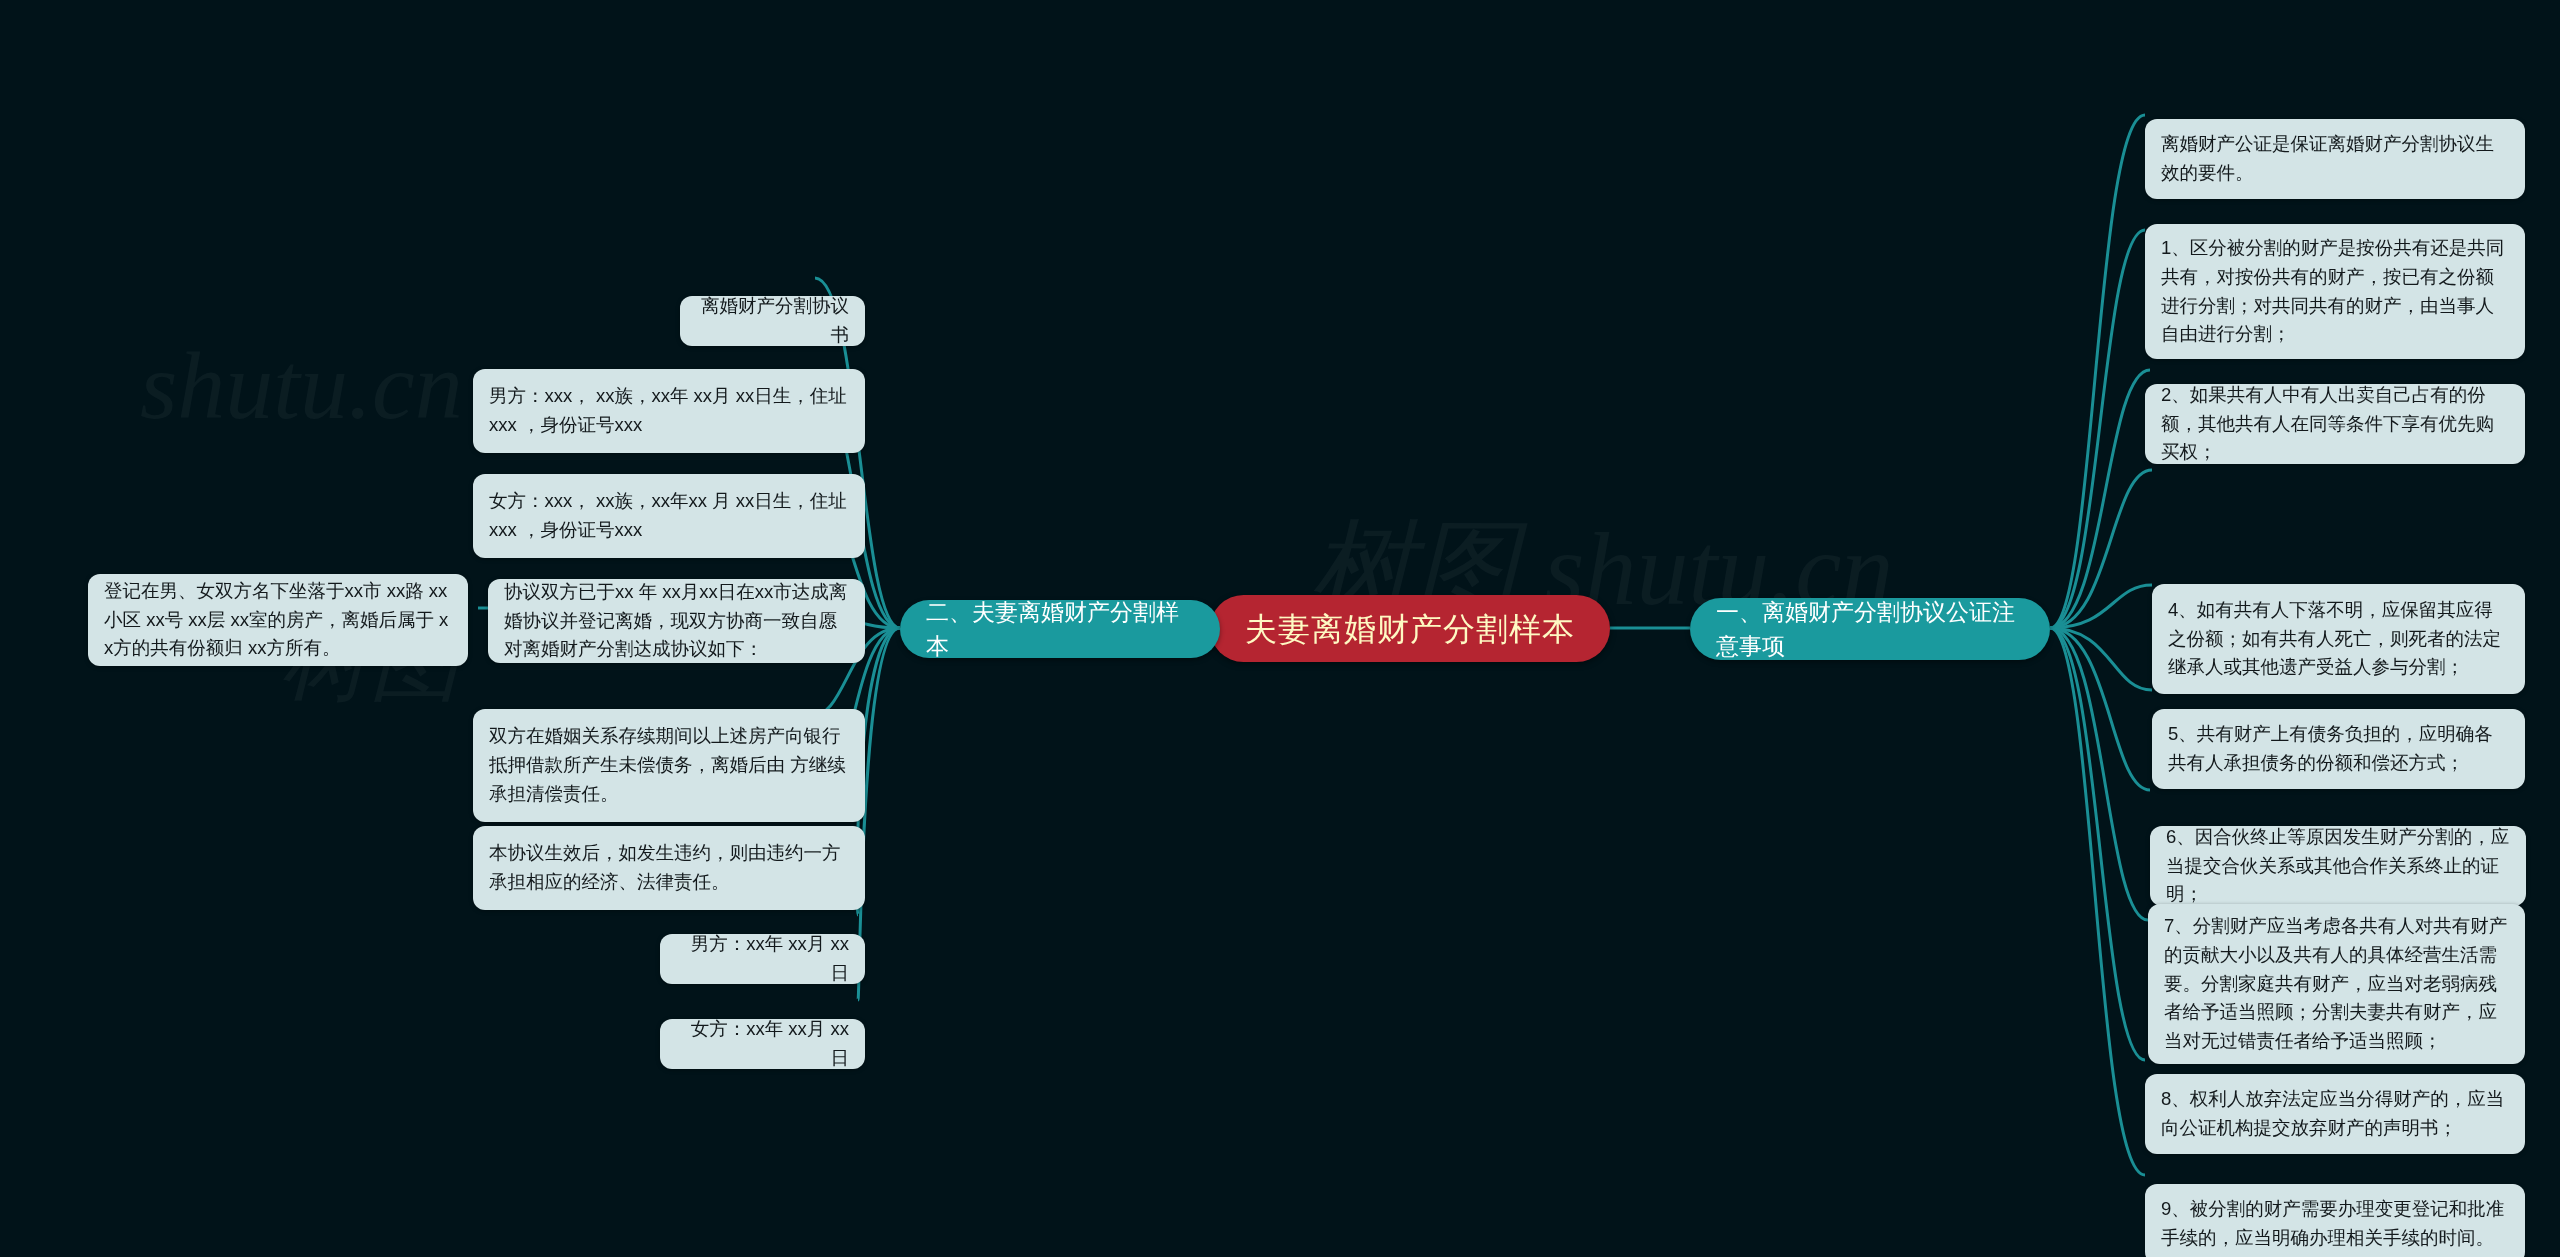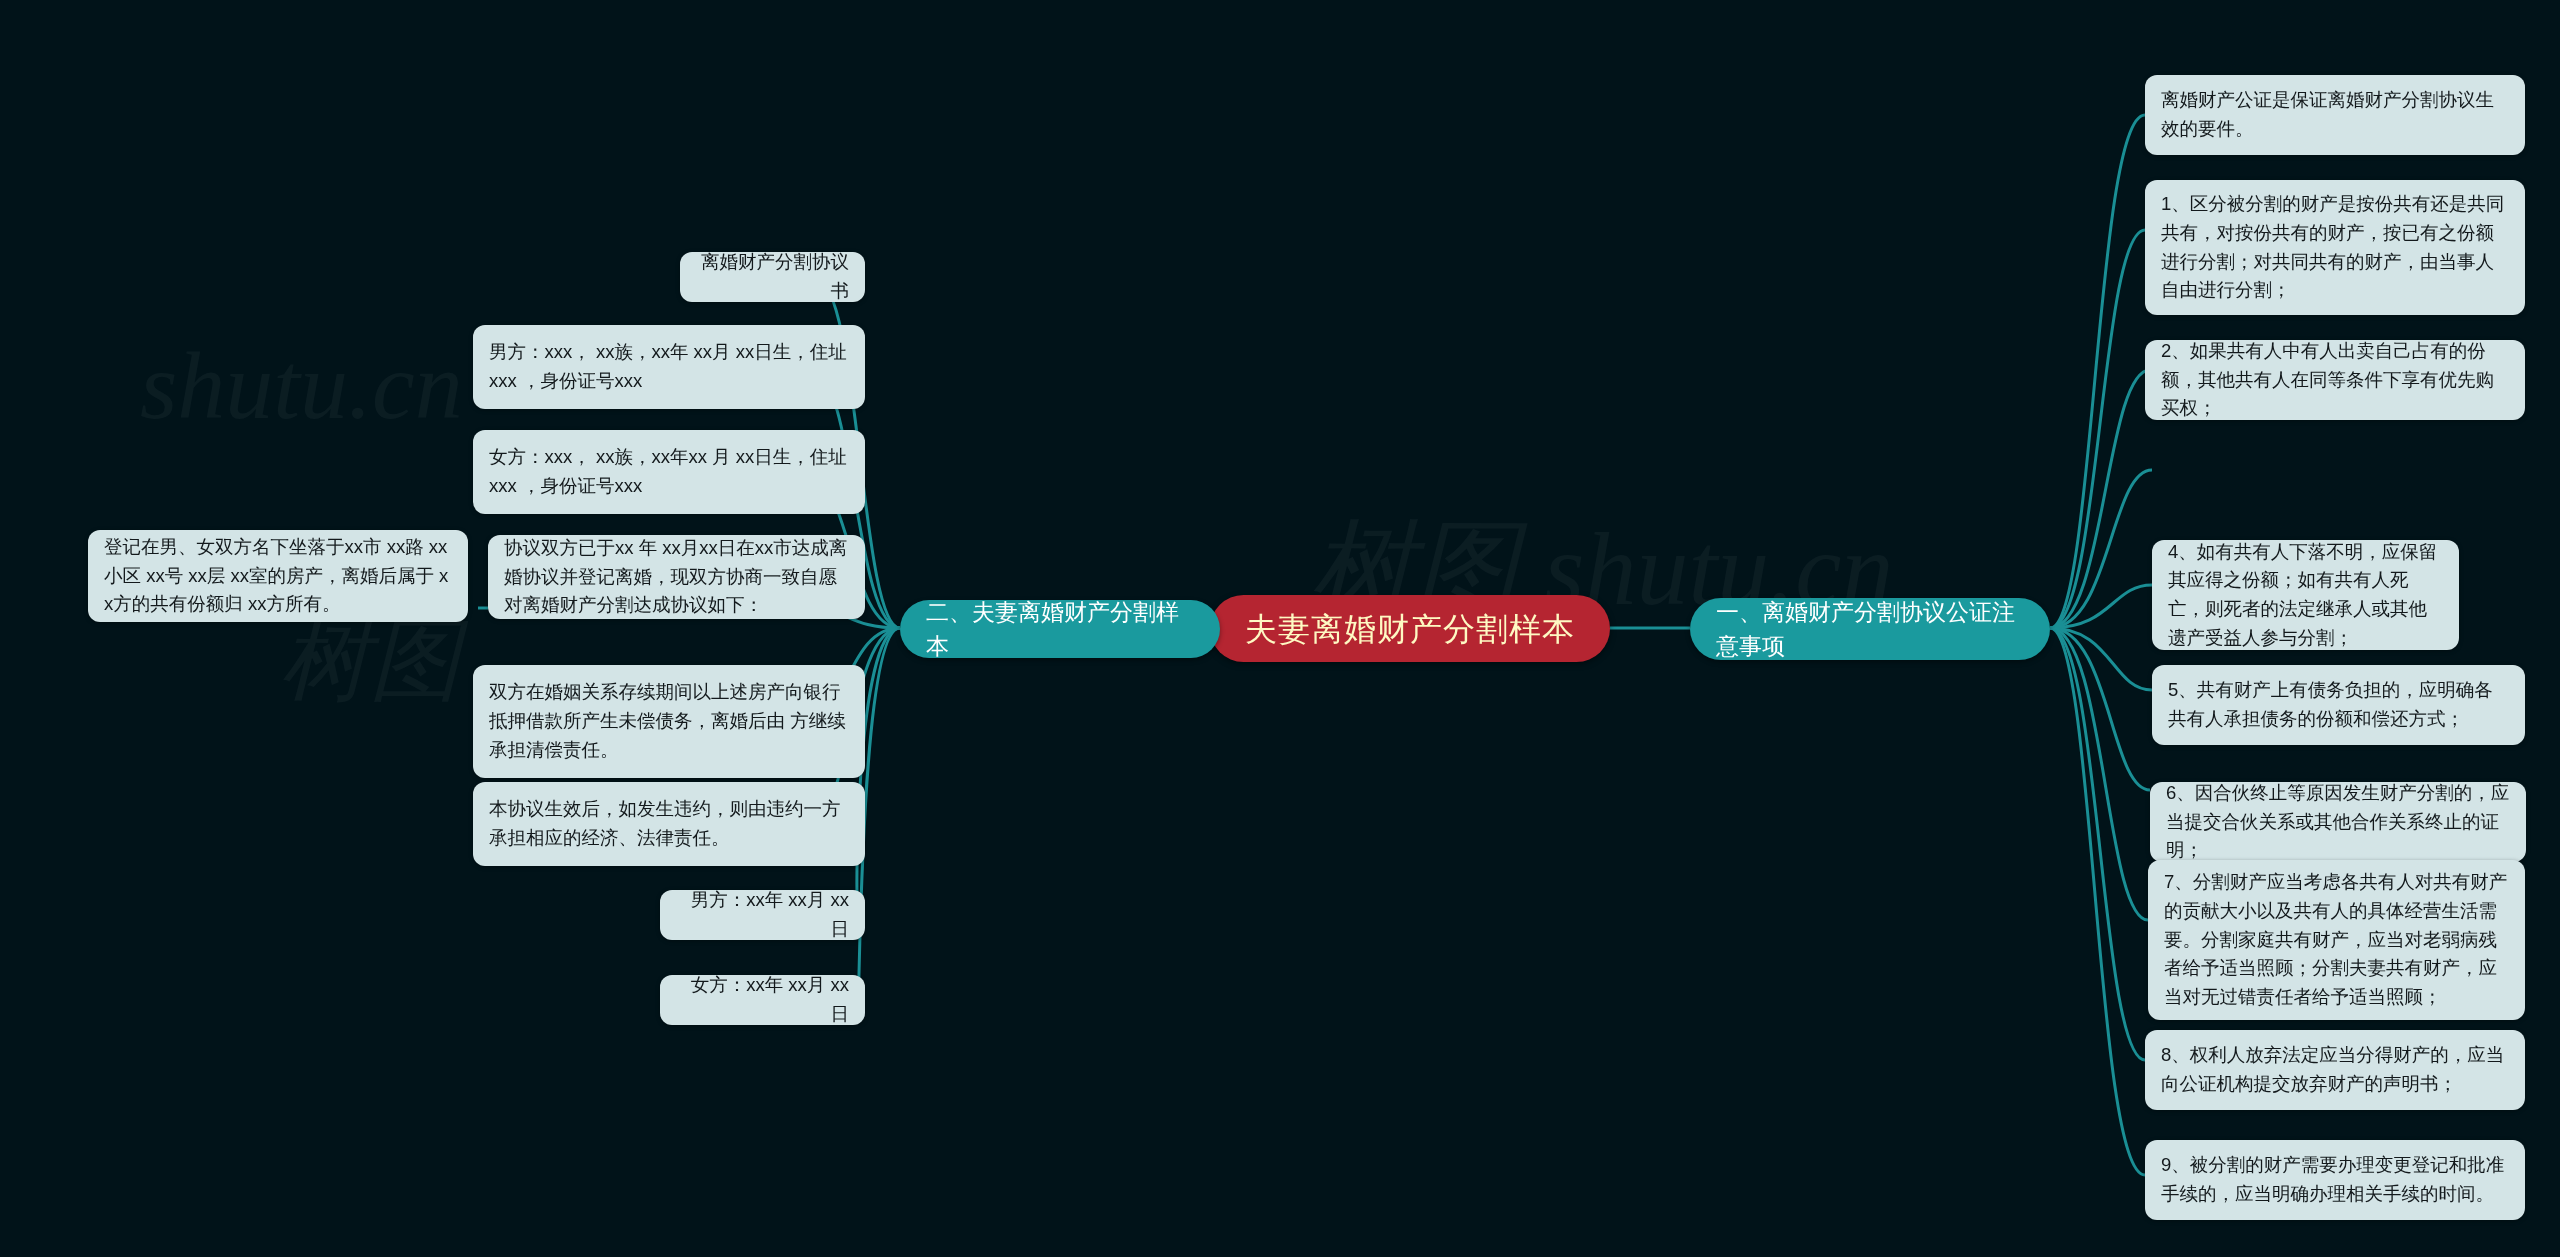--- a/index.html
+++ b/index.html
@@ -54,20 +54,21 @@
   .branch.right { justify-content: flex-start; text-align: left; }
   
   .leaf {
     background: #d3e4e6;
     color: #13191c;
     font-size: 18.5px;
     padding: 11px 16px;
     border-radius: 12px;
     box-shadow: 0 1px 4px rgba(0,0,0,.35);
     line-height: 1.55;
+    margin-top: 44px;
   }
   .leaf.r-align { justify-content: flex-end; text-align: right; }
   
   .wm {
     position: absolute;
     color: rgba(255,255,255,0.045);
     font-family: "Liberation Serif", "DejaVu Serif", serif;
     font-style: italic;
     pointer-events: none;
     user-select: none;
@@ -114,21 +115,21 @@
     </g>
   </svg>
 
   <div class="node root" style="left:1210px; top:595px; width:400px; height:67px;">夫妻离婚财产分割样本</div>
 
   <div class="node branch right" style="left:1690px; top:598px; width:360px; height:62px;">一、离婚财产分割协议公证注意事项</div>
 
   <div class="node leaf" style="left:2145px; top:75px; width:380px; height:80px;">离婚财产公证是保证离婚财产分割协议生效的要件。</div>
   <div class="node leaf" style="left:2145px; top:180px; width:380px; height:135px;">1、区分被分割的财产是按份共有还是共同共有，对按份共有的财产，按已有之份额进行分割；对共同共有的财产，由当事人自由进行分割；</div>
   <div class="node leaf" style="left:2145px; top:340px; width:380px; height:80px;">2、如果共有人中有人出卖自己占有的份额，其他共有人在同等条件下享有优先购买权；</div>
-  <div class="node leaf" style="left:2152px; top:540px; width:307px; height:110px;">4、如有共有人下落不明，应保留其应得之份额；如有共有人死亡，则死者的法定继承人或其他遗产受益人参与分割；</div>
+  <div class="node leaf" style="left:2152px; top:540px; width:373px; height:110px;">4、如有共有人下落不明，应保留其应得之份额；如有共有人死亡，则死者的法定继承人或其他遗产受益人参与分割；</div>
   <div class="node leaf" style="left:2152px; top:665px; width:373px; height:80px;">5、共有财产上有债务负担的，应明确各共有人承担债务的份额和偿还方式；</div>
   <div class="node leaf" style="left:2150px; top:782px; width:376px; height:80px;">6、因合伙终止等原因发生财产分割的，应当提交合伙关系或其他合作关系终止的证明；</div>
   <div class="node leaf" style="left:2148px; top:860px; width:377px; height:160px;">7、分割财产应当考虑各共有人对共有财产的贡献大小以及共有人的具体经营生活需要。分割家庭共有财产，应当对老弱病残者给予适当照顾；分割夫妻共有财产，应当对无过错责任者给予适当照顾；</div>
   <div class="node leaf" style="left:2145px; top:1030px; width:380px; height:80px;">8、权利人放弃法定应当分得财产的，应当向公证机构提交放弃财产的声明书；</div>
   <div class="node leaf" style="left:2145px; top:1140px; width:380px; height:80px;">9、被分割的财产需要办理变更登记和批准手续的，应当明确办理相关手续的时间。</div>
 
   <div class="node branch left" style="left:900px; top:600px; width:320px; height:58px;">二、夫妻离婚财产分割样本</div>
 
   <div class="node leaf r-align" style="left:680px; top:252px; width:185px; height:50px;">离婚财产分割协议书</div>
   <div class="node leaf" style="left:473px; top:325px; width:392px; height:84px;">男方：xxx， xx族，xx年 xx月 xx日生，住址xxx ，身份证号xxx</div>

